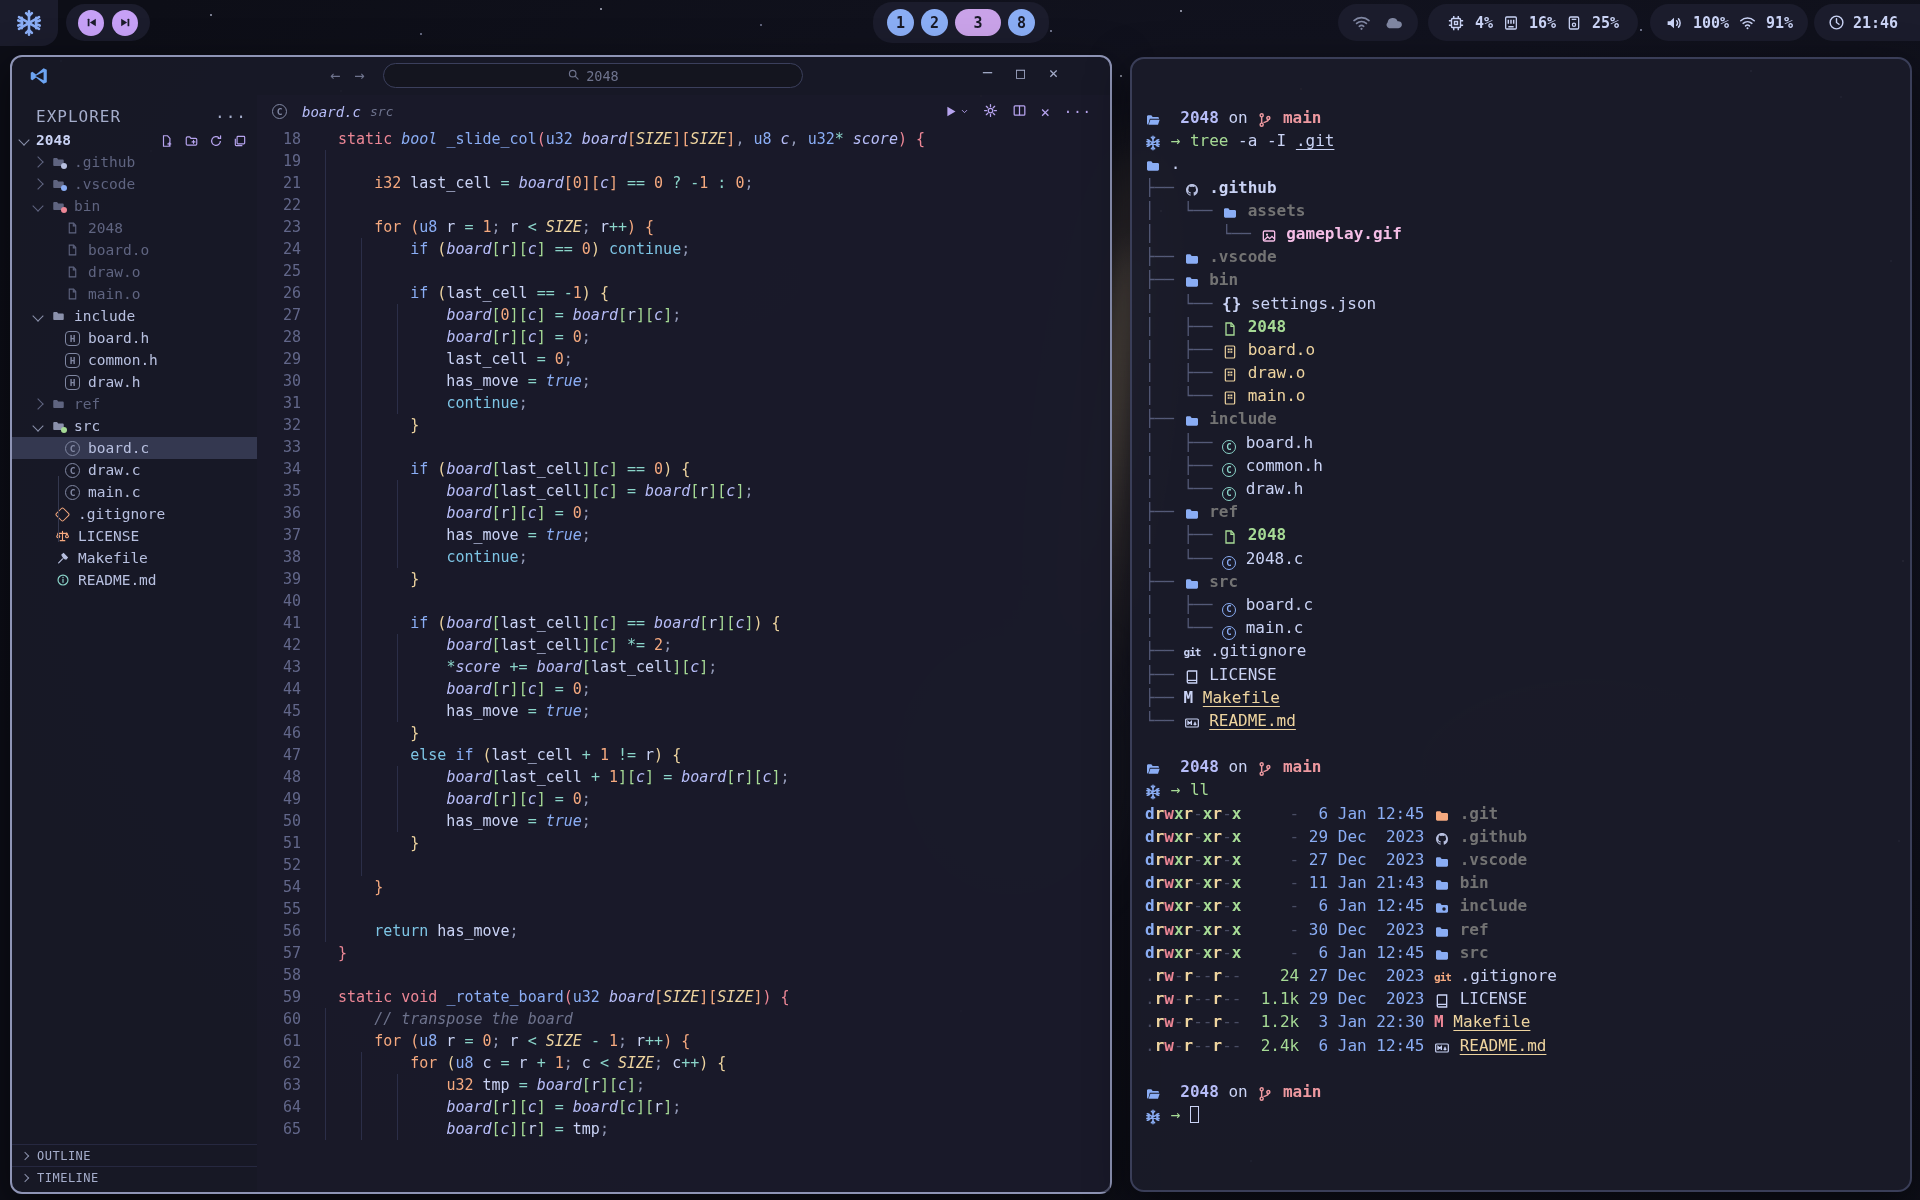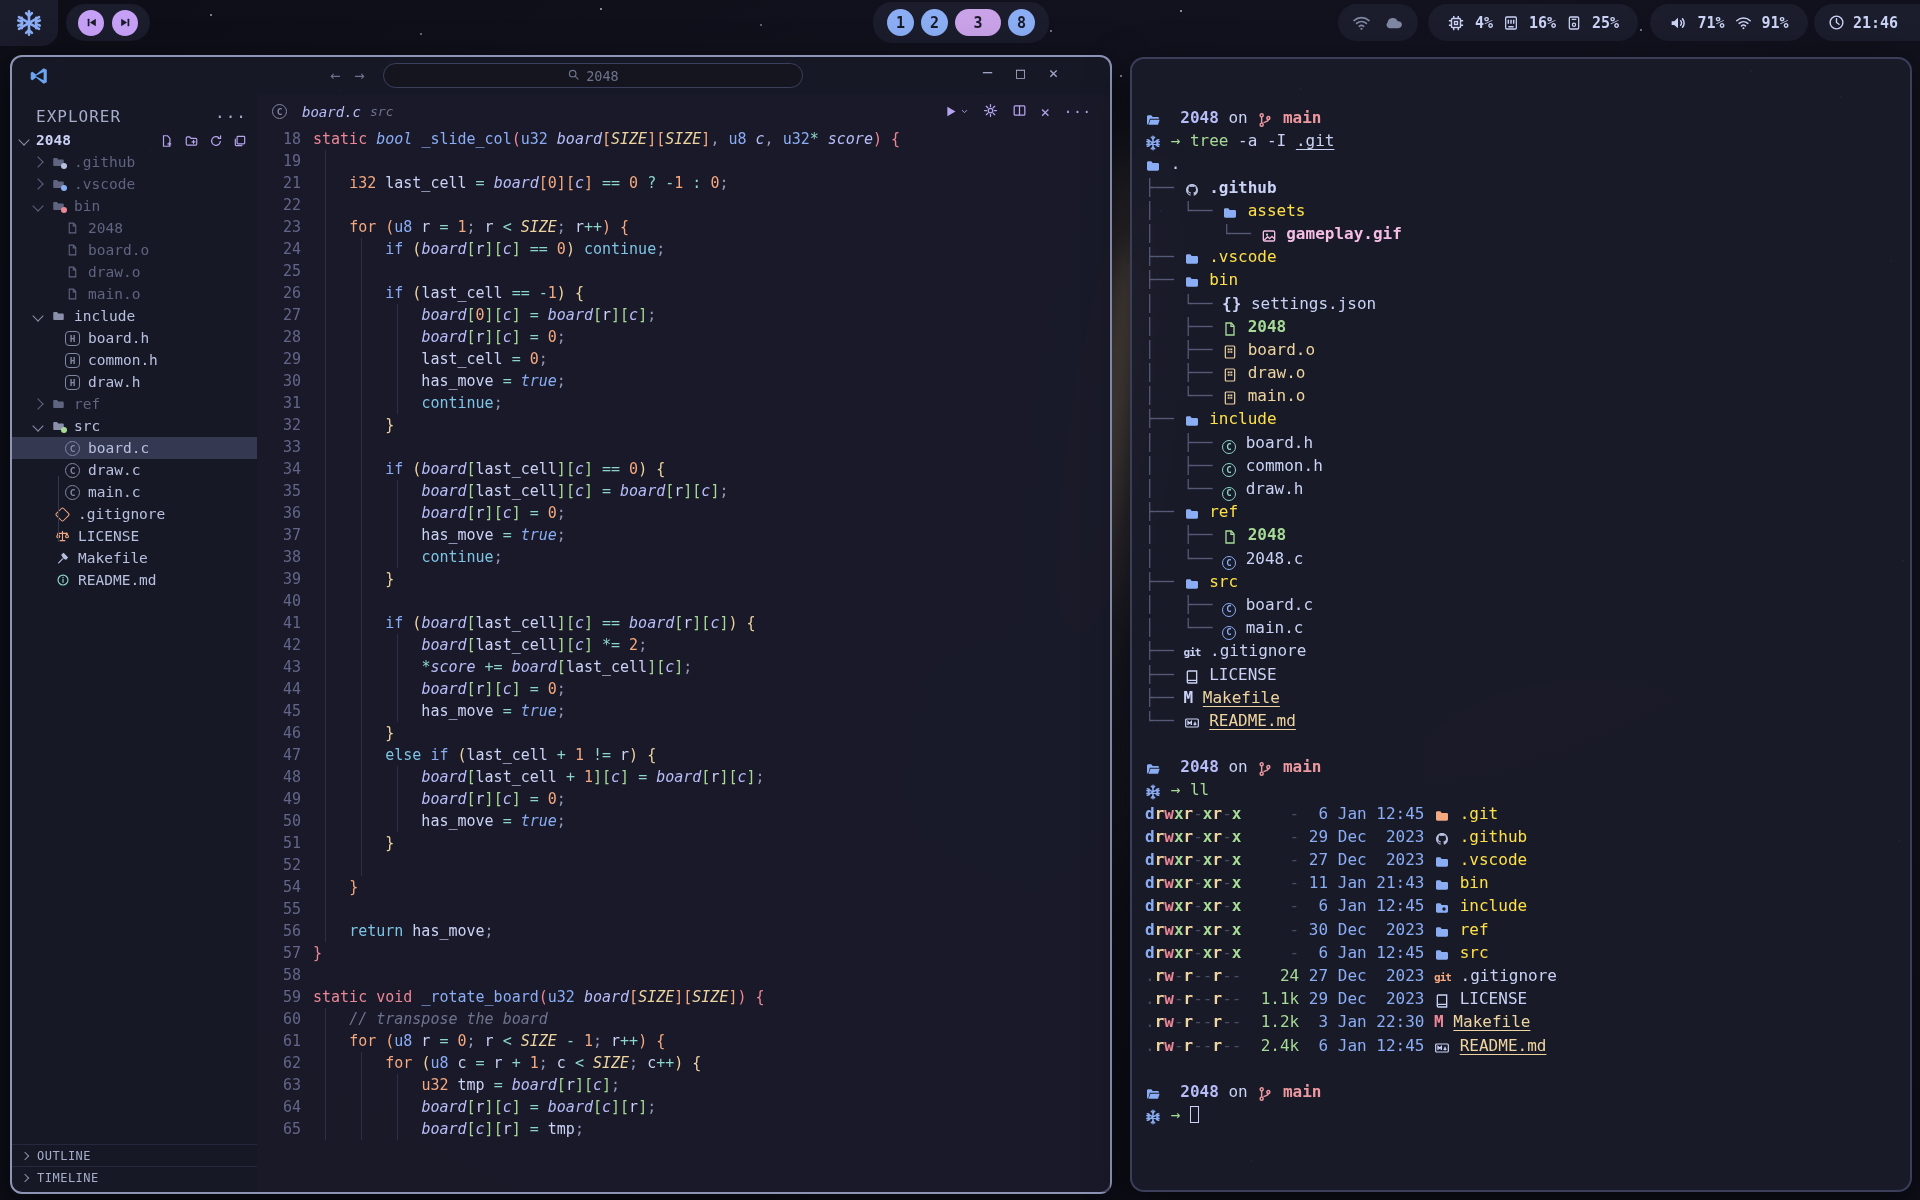--- a/index.html
+++ b/index.html
@@ -100,33 +100,33 @@
   .editor { position:absolute; left:245px; top:38px; right:0; bottom:0; background:rgba(27,28,44,.55); }
   .tabrow { position:absolute; left:0; top:0; right:0; height:33px; display:flex; align-items:center;
     padding-left:14px; color:#b7bdf8; font-size:14px; }
   .tabrow .tname { font-style:italic; color:#b7bdf8; margin-left:7px; }
   .tabrow .thint { font-style:italic; color:#6e738d; margin-left:9px; font-size:13px; }
   .tabicons { position:absolute; right:18px; top:0; height:33px; display:flex; align-items:center;
     gap:14px; color:#b7a4ef; }
   .code { position:absolute; left:0; top:33px; right:0; bottom:0; overflow:hidden; font-size:15px; }
   .cl { position:relative; height:22px; line-height:22px; white-space:pre; }
   .cl .ln { position:absolute; left:0; width:44px; text-align:right; color:#62678a; }
-  .cl .ct { position:absolute; left:56px; }
+  .cl .ct { position:absolute; left:81px; }
   .cl .ig { position:absolute; top:0; width:1px; height:22px; background:#2b2e48; }
   
   .k-r{color:#ed8796;} .k-b{color:#8aadf4;} .k-bi{color:#8aadf4;font-style:italic;}
   .k-sky{color:#7dc4e4;} .k-op{color:#8bd5ca;} .k-p{color:#f5a97f;}
   .k-pi{color:#f5a97f;font-style:italic;} .k-y{color:#eed49f;font-style:italic;}
   .k-t{color:#cad3f5;} .k-ti{color:#b7bdf8;font-style:italic;}
   .k-cm{color:#6e738d;font-style:italic;} .k-pn{color:#939ab7;}
   .k-d1{color:#ed8796;} .k-d2{color:#f5a97f;} .k-d3{color:#eed49f;} .k-d4{color:#a6da95;}
 
   
   .tl { white-space:pre; height:23.2px; }
-  .cb{color:#8aadf4;} .cbb{color:#fde047;font-weight:normal;text-align:center;} .peri{color:#b7bdf8;font-weight:bold;}
+  .cb{color:#8aadf4;} .cbb{color:#737373;font-weight:bold;text-align:center;} .peri{color:#b7bdf8;font-weight:bold;}
   .pk{color:#ee99a0;} .pkb{color:#ee99a0;font-weight:bold;} .pkl{color:#f5bde6;font-weight:bold;}
   .gr{color:#a6da95;} .grb{color:#a6da95;font-weight:bold;} .yl{color:#eed49f;}
   .wh{color:#cad3f5;} .whb{color:#cad3f5;font-weight:bold;} .gy{color:#545a78;}
   .dgy{color:#494d64;} .or{color:#f5a97f;} .orb{color:#f5a97f;font-weight:bold;}
   .tlc{color:#8bd5ca;} .un{text-decoration:underline; text-underline-offset:3px;}
   .pm-d{color:#8aadf4;font-weight:bold;} .pm-r{color:#eed49f;font-weight:bold;}
   .pm-w{color:#ed8796;font-weight:bold;} .pm-x{color:#a6da95;font-weight:bold;} .pm-n{color:#494d64;}
   .tic { display:inline-block; vertical-align:-2px; }
   .tcur { display:inline-block; width:9px; height:17px; border:1.5px solid #cad3f5; vertical-align:-3px; }
   .gitword { font-weight:bold; font-size:11px; letter-spacing:-1px; }
@@ -388,21 +388,21 @@
           </svg>
         </span>
       <span>25%</span>
     </div>
     <div class="pill audio">
       <span>
           <svg width="18" height="18">
             <use href="#sy-speaker"></use>
           </svg>
         </span>
-      <span>71%</span>
+      <span>100%</span>
       <span>
           <svg width="17" height="17">
             <use href="#sy-wifi"></use>
           </svg>
         </span>
       <span>91%</span>
     </div>
     <div class="pill clockpill">
       <span>
           <svg width="17" height="17">

